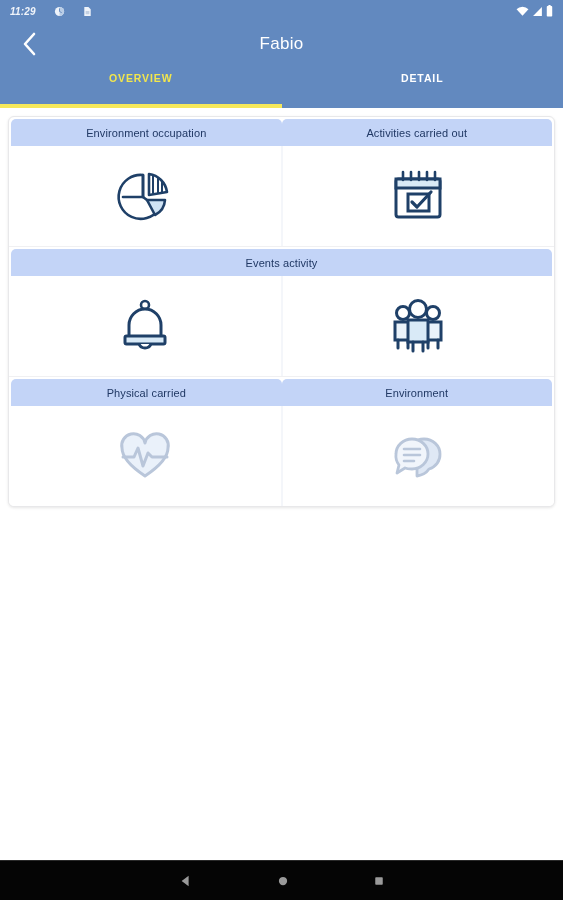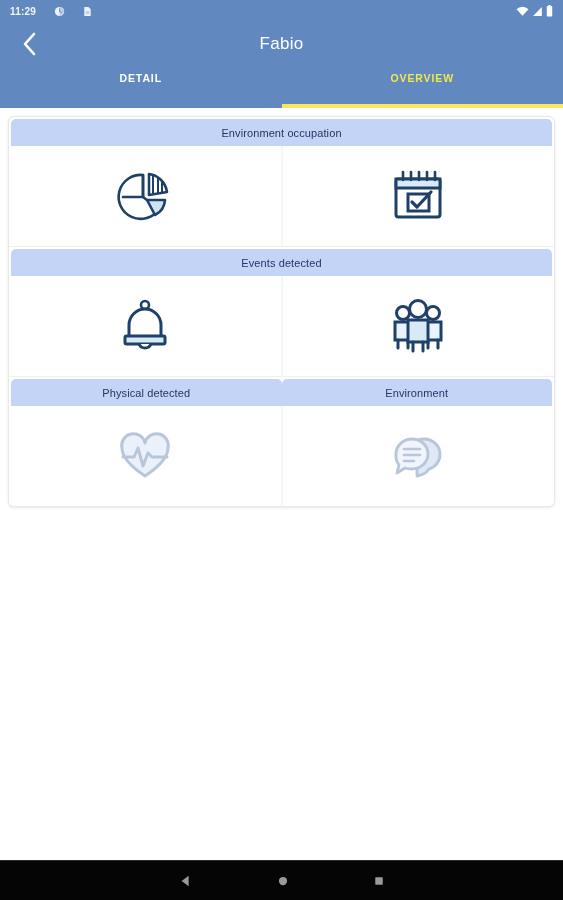--- a/index.html
+++ b/index.html
@@ -10,21 +10,21 @@
     overflow:hidden;
   }
   .phone { position:relative; width:563px; height:900px; background:#ffffff; }
 
   
   .statusbar {
     height:22px; background:#6289bf; color:#ffffff;
     display:flex; align-items:center; justify-content:space-between;
     padding:0 10px;
   }
-  .sb-left { display:flex; align-items:flex-end; gap:18px; }
+  .sb-left { display:flex; align-items:flex-end; gap:18px;font-style:italic; }
   .sb-time { font-size:10px; font-weight:bold; letter-spacing:.2px; color:#f0f4fa; }
   .sb-right { display:flex; align-items:center; gap:3px; }
   .sb-ico { display:block; }
 
   
   .appbar {
     height:86px; background:#6289bf; position:relative;
   }
   .backbtn {
     position:absolute; left:6px; top:0; width:46px; height:44px;
@@ -117,36 +117,39 @@
   </div>
 
   <div class="appbar">
     <div class="backbtn">
       <svg width="17" height="26" viewBox="0 0 17 26">
         <path d="M13 3 L4 13 L13 23" stroke="#ffffff" stroke-width="2.6" fill="none" stroke-linecap="round" stroke-linejoin="round"></path>
       </svg>
     </div>
     <div class="title">Fabio</div>
     <div class="tabs">
+      <div class="tab active">
+        <span>OVERVIEW</span>
+      </div>
       <div class="tab inactive">
         <span>DETAIL</span>
       </div>
-      <div class="tab active">
-        <span>OVERVIEW</span>
-      </div>
     </div>
   </div>
 
   <div class="content">
     <div class="panel">
 
       <div class="row">
         <div class="row-headers">
           <div class="cell-header">
             <span>Environment occupation</span>
+          </div>
+          <div class="cell-header">
+            <span>Activities carried out</span>
           </div>
         </div>
         <div class="row-bodies">
           <div class="cell-body left">
             <svg class="icon-wrap" viewBox="0 0 64 64">
               <path d="M30 33 L30 11 A22 22 0 1 0 46 45 Z" fill="#ffffff" stroke="#1f4068" stroke-width="2.6" stroke-linejoin="round"></path>
               <path d="M30 33 L30 11" stroke="#1f4068" stroke-width="2.6" stroke-linecap="round"></path>
               <path d="M30 33 L10 33" stroke="#1f4068" stroke-width="2.6" stroke-linecap="round"></path>
               <path d="M34 36 L52 36 A18 18 0 0 1 42 51 Z" fill="#cfe3f5" stroke="#1f4068" stroke-width="2.6" stroke-linejoin="round"></path>
               <path d="M36 31 L36 10 A21 21 0 0 1 54 28 Z" fill="#ffffff" stroke="#1f4068" stroke-width="2.6" stroke-linejoin="round"></path>
@@ -161,21 +164,21 @@
               <rect x="22" y="30" width="21" height="17" fill="#ffffff" stroke="#1f4068" stroke-width="3"></rect>
               <path d="M26 38 L31 43 L45 28" stroke="#1f4068" stroke-width="3.2" fill="none" stroke-linecap="round" stroke-linejoin="round"></path>
             </svg>
           </div>
         </div>
       </div>
 
       <div class="row">
         <div class="row-headers">
           <div class="cell-header">
-            <span>Events detected</span>
+            <span>Events activity</span>
           </div>
         </div>
         <div class="row-bodies">
           <div class="cell-body left">
             <svg class="icon-wrap" viewBox="0 0 64 64">
               <circle cx="32" cy="11" r="4" fill="#ffffff" stroke="#1f4068" stroke-width="2.6"></circle>
               <path d="M16 43 L16 31 a16 16 0 0 1 32 0 L48 43" fill="#ffffff" stroke="#1f4068" stroke-width="3" stroke-linecap="round"></path>
               <rect x="12" y="42" width="40" height="8" rx="1.5" fill="#d9eaf7" stroke="#1f4068" stroke-width="3"></rect>
               <path d="M26 50 a6.5 6.5 0 0 0 12 0" fill="#ffffff" stroke="#1f4068" stroke-width="3" stroke-linejoin="round"></path>
             </svg>
@@ -192,21 +195,21 @@
               <rect x="22" y="26" width="20" height="22" fill="#d9eaf7" stroke="#1f4068" stroke-width="3"></rect>
               <path d="M27 48 L27 57 M37 48 L37 57" stroke="#1f4068" stroke-width="3" stroke-linecap="round"></path>
             </svg>
           </div>
         </div>
       </div>
 
       <div class="row">
         <div class="row-headers">
           <div class="cell-header">
-            <span>Physical detected</span>
+            <span>Physical carried</span>
           </div>
           <div class="cell-header">
             <span>Environment</span>
           </div>
         </div>
         <div class="row-bodies">
           <div class="cell-body left">
             <svg class="icon-wrap" viewBox="0 0 64 64">
               <path d="M32 52 C14 40 9 31 9 24 a11 11 0 0 1 23 -5 a11 11 0 0 1 23 5 c0 7 -5 16 -23 28 z" fill="#eaf1fa" stroke="#b9c6da" stroke-width="3" stroke-linejoin="round"></path>
               <path d="M10 33 L21 33 L25 24 L30 42 L35 29 L39 33 L54 33" fill="none" stroke="#b9c6da" stroke-width="3" stroke-linecap="round" stroke-linejoin="round"></path>

